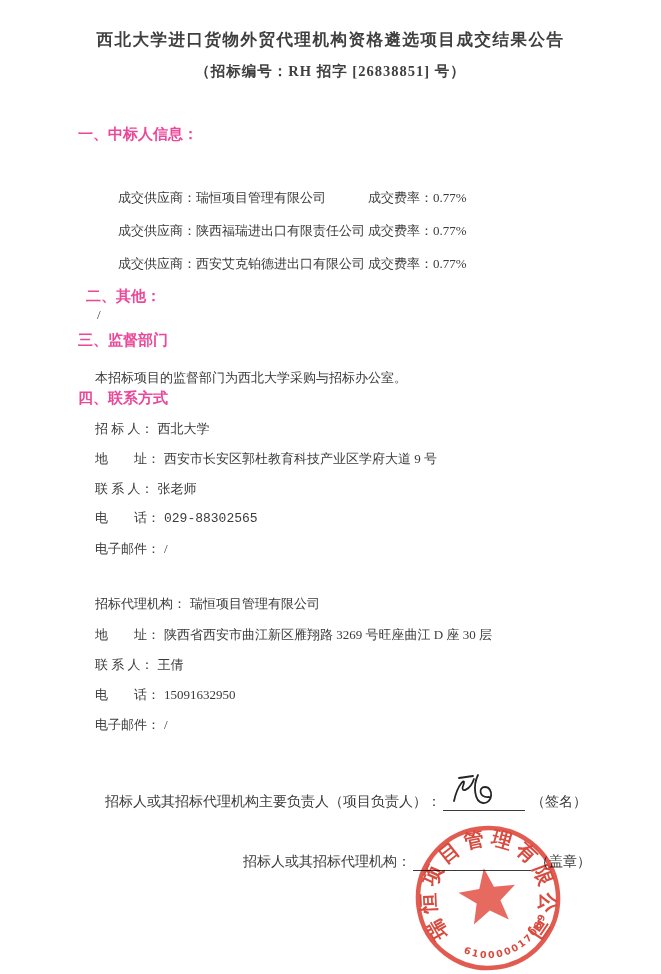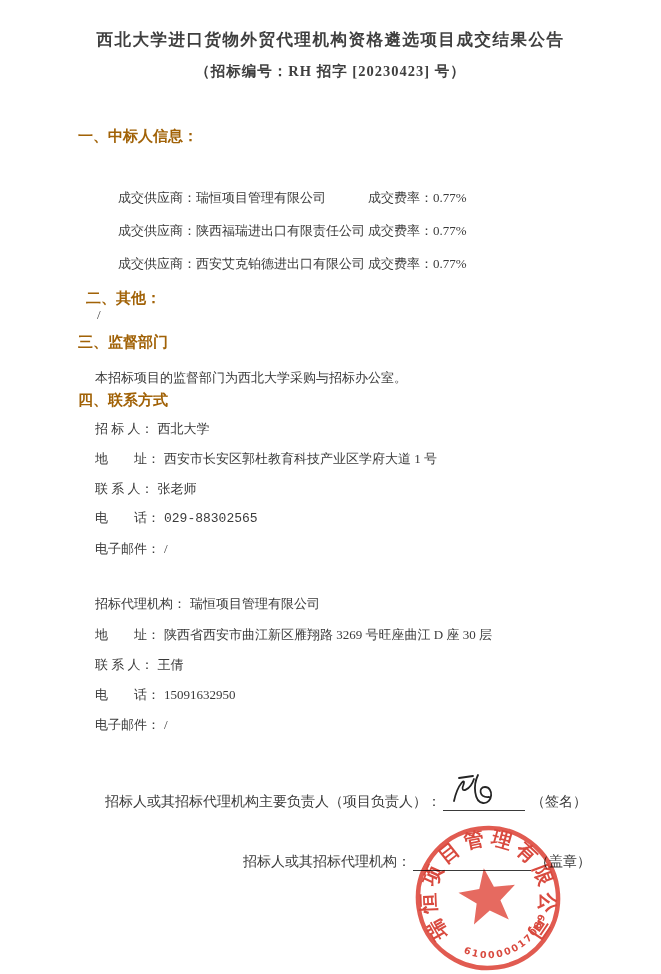--- a/index.html
+++ b/index.html
@@ -10,21 +10,21 @@
     background:#ffffff;
     overflow:hidden;
     font-family:"Liberation Serif","DejaVu Serif",serif;
     color:#3a3a3a;
     box-shadow:0 0 4px rgba(0,0,0,.25);
   }
   .line{position:absolute;white-space:nowrap;font-size:13px;line-height:18px;color:#3a3a3a;}
   .centered{left:0;right:0;text-align:center;}
   .doc-title{top:31px;font-size:16.5px;font-weight:bold;letter-spacing:1.5px;color:#3f3f3f;}
   .doc-subtitle{top:62px;font-size:14.5px;font-weight:bold;letter-spacing:1px;color:#3f3f3f;}
-  .heading{font-family:Liberation Serif, serif;font-weight:bold;font-size:15px;color:#a16207;text-align:center;}
+  .heading{font-family:Liberation Mono, monospace;font-weight:bold;font-size:15px;color:#ec4899;text-align:center;}
   .pos-s1{left:78px;top:127px;}
   .pos-lot{left:95px;top:158px;}
   .pos-sup1{left:118px;top:189px;}
   .pos-sup2{left:118px;top:222px;}
   .pos-sup3{left:118px;top:255px;}
   .sup .rate{position:absolute;left:250px;top:0;}
   .pos-s2{left:86px;top:289px;}
   .pos-slash{left:97px;top:306px;}
   .pos-s3{left:78px;top:333px;}
   .pos-supv{left:95px;top:363px;margin-top:6px;}
@@ -57,21 +57,21 @@
   .seal-company{font-size:20px;font-weight:bold;letter-spacing:5px;fill:#d63a2e;font-family:"Liberation Serif","DejaVu Serif",serif;}
   .seal-serial{font-size:9.5px;font-weight:bold;letter-spacing:2px;fill:#d63a2e;font-family:"DejaVu Sans","Liberation Sans",sans-serif;}
   .sig-stroke{fill:none;stroke:#242424;stroke-width:1.8;stroke-linecap:round;}
 </style>
 </head>
 <body>
 
 <div class="page">
 
   <div class="line centered doc-title">西北大学进口货物外贸代理机构资格遴选项目成交结果公告</div>
-  <div class="line centered doc-subtitle">（招标编号：RH 招字 [20230423] 号）</div>
+  <div class="line centered doc-subtitle">（招标编号：RH 招字 [26838851] 号）</div>
 
   <div class="line heading pos-s1">一、中标人信息：</div>
 
   <div class="line sup pos-sup1">
     <span>成交供应商：</span><span>瑞恒项目管理有限公司</span>
     <span class="rate"><span>成交费率：</span><span>0.77%</span></span>
   </div>
   <div class="line sup pos-sup2">
     <span>成交供应商：</span><span>陕西福瑞进出口有限责任公司</span>
     <span class="rate"><span>成交费率：</span><span>0.77%</span></span>
@@ -86,21 +86,21 @@
 
   <div class="line heading pos-s3">三、监督部门</div>
   <div class="line pos-supv">本招标项目的监督部门为西北大学采购与招标办公室。</div>
 
   <div class="line heading pos-s4">四、联系方式</div>
 
   <div class="line contact-row pos-t0">
     <span class="lbl">招 标 人：</span><span class="val">西北大学</span>
   </div>
   <div class="line contact-row pos-t1">
-    <span class="lbl">地　　址：</span><span class="val">西安市长安区郭杜教育科技产业区学府大道 1 号</span>
+    <span class="lbl">地　　址：</span><span class="val">西安市长安区郭杜教育科技产业区学府大道 9 号</span>
   </div>
   <div class="line contact-row pos-t2">
     <span class="lbl">联 系 人：</span><span class="val">张老师</span>
   </div>
   <div class="line contact-row pos-t3">
     <span class="lbl">电　　话：</span><span class="val">029-88302565</span>
   </div>
   <div class="line contact-row pos-t4">
     <span class="lbl">电子邮件：</span><span class="val">/</span>
   </div>

